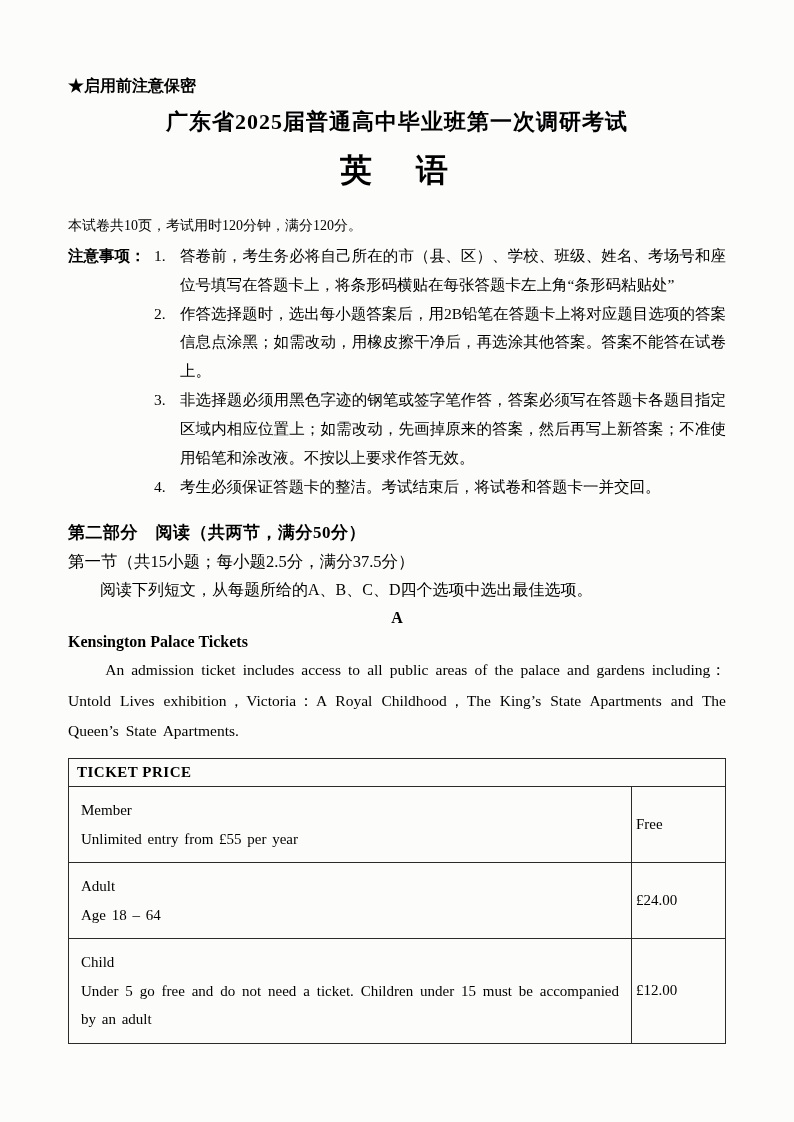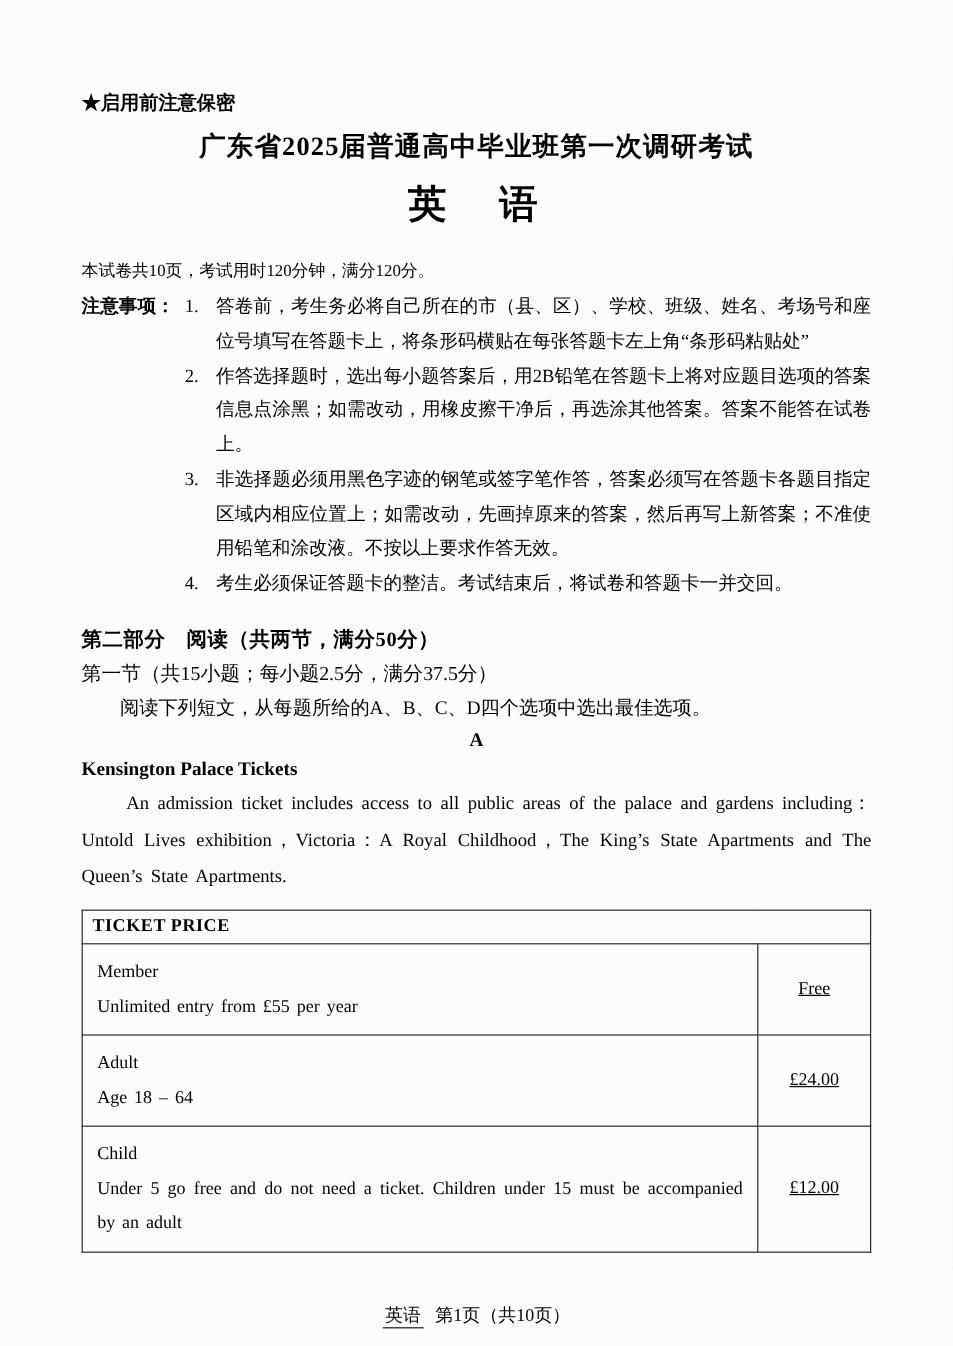--- a/index.html
+++ b/index.html
@@ -117,23 +117,21 @@
     padding: 5px 8px;
     letter-spacing: 0.5px;
   }
   .desc-cell {
     padding: 9px 12px;
     line-height: 1.9;
   }
   .desc-line { text-align: justify; word-spacing: 2px; }
   .price-cell {
     width: 94px;
-    text-align: center;
     padding: 6px 4px;
-    text-decoration: underline;
   }
   .page-footer {
     position: absolute;
     left: 0;
     bottom: 16px;
     width: 100%;
     text-align: center;
     font-size: 15px;
   }
   .footer-subject {
@@ -212,17 +210,14 @@
       <tr>
         <td class="desc-cell">
           <div class="desc-line">Child</div>
           <div class="desc-line">Under 5 go free and do not need a ticket.  Children under 15 must be accompanied by an adult</div>
         </td>
         <td class="price-cell">£12.00</td>
       </tr>
     </tbody>
   </table>
 
-  <div class="page-footer">
-    <span class="footer-subject">英语</span><span>第1页（共10页）</span>
-  </div>
 
 </div>
 
 </body></html>

